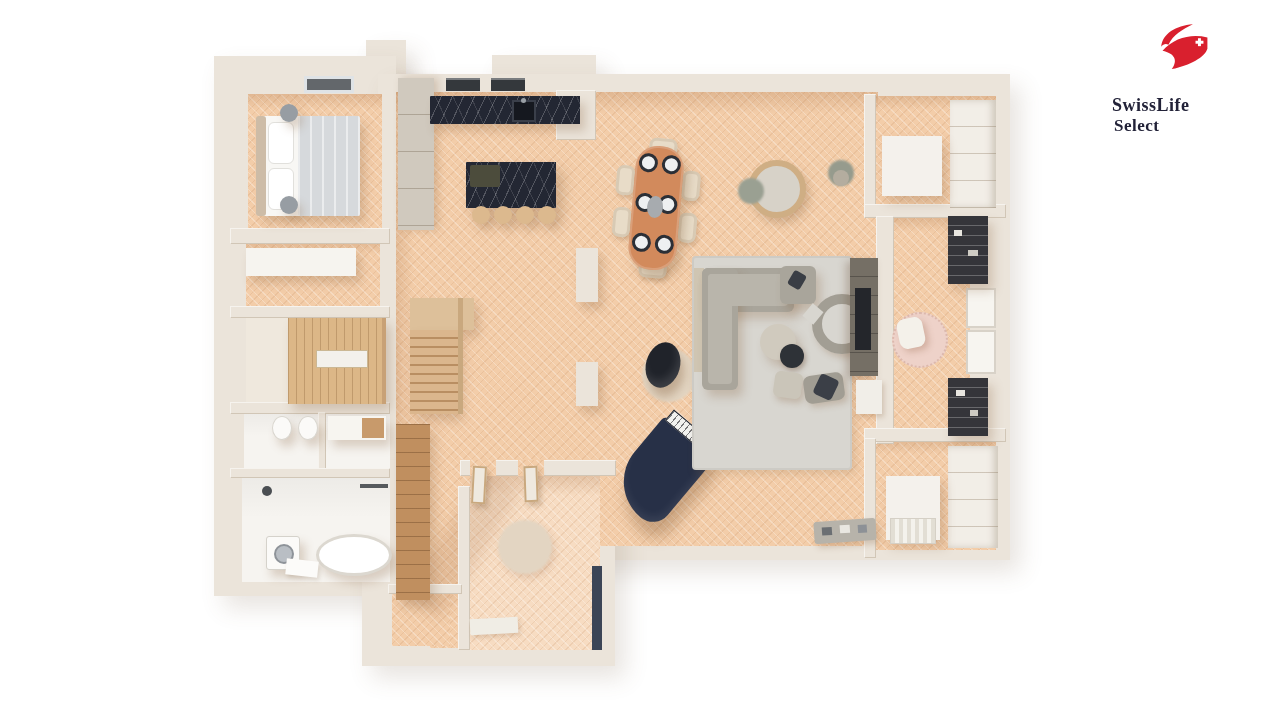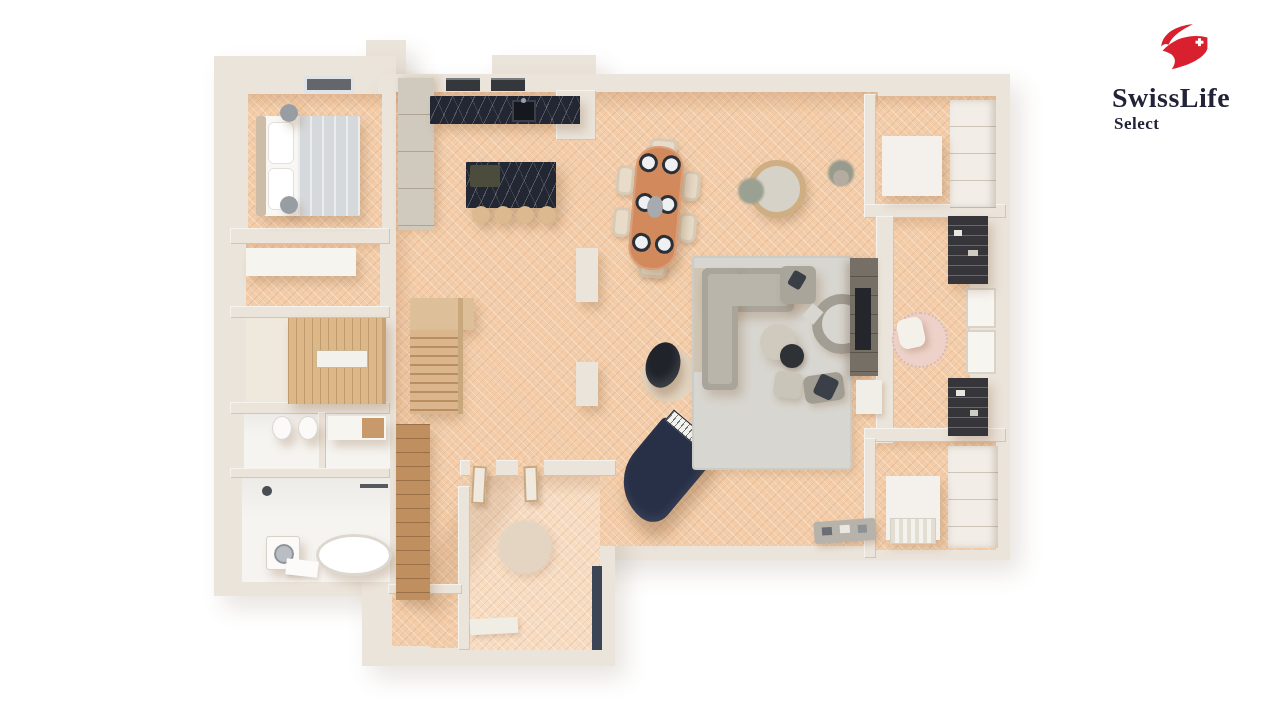--- a/index.html
+++ b/index.html
@@ -21,21 +21,21 @@
   .shelf{background:var(--shelf-dark,#35353a);background-image:repeating-linear-gradient(180deg,transparent 0 9px,rgba(255,255,255,.25) 9px 10px);}
   .wardrobe{background:#f2eee7;box-shadow:inset -4px 0 7px rgba(120,100,75,.28);background-image:repeating-linear-gradient(180deg,transparent 0 26px,rgba(140,120,95,.35) 26px 27px);}
   .sofa{background:var(--sofa,#a9a59b);border-radius:6px;}
   .cushion{background:var(--sofa-light,#b9b5ab);border-radius:4px;}
   .winslit{background:#34383c;box-shadow:inset 0 2px 0 rgba(255,255,255,.35);}
   .recess{background:#f7f5f0;border:2px solid #d8d2c8;}
   .chair{background:var(--chair-beige,#e8dcc8);border-radius:7px;box-shadow:inset 0 0 0 3px rgba(120,95,65,.14),2px 3px 4px rgba(130,92,56,.25);}
   .plate{background:#eef0f1;border:3px solid #2b2f36;border-radius:50%;}
   .radiator{background:repeating-linear-gradient(90deg,#e2ded4 0 4px,#f4f2ec 4px 8px);border:1px solid #d5d0c6;}
   .logo{position:absolute;left:1112px;top:20px;width:140px;text-align:left;color:var(--logo-text,#222238);}
-  .logo .brand{font-family:"Liberation Serif",serif;font-weight:700;font-size:28px;letter-spacing:.5px;line-height:1;margin-top:8px;}
+  .logo .brand{font-family:"Liberation Serif",serif;font-weight:700;font-size:18px;letter-spacing:.5px;line-height:1;margin-top:20px;}
   .logo .sub{font-family:"Liberation Serif",serif;font-weight:600;font-size:17px;letter-spacing:.5px;margin-top:2px;margin-left:2px;}
 </style>
 </head>
 <body>
 
 <div class="scene">
 
   <div class="abs slab" style="left:366px;top:40px;width:40px;height:42px;"></div>
   <div class="abs slab" style="left:492px;top:55px;width:104px;height:36px;"></div>
   <div class="abs slab" style="left:214px;top:56px;width:182px;height:540px;"></div>

